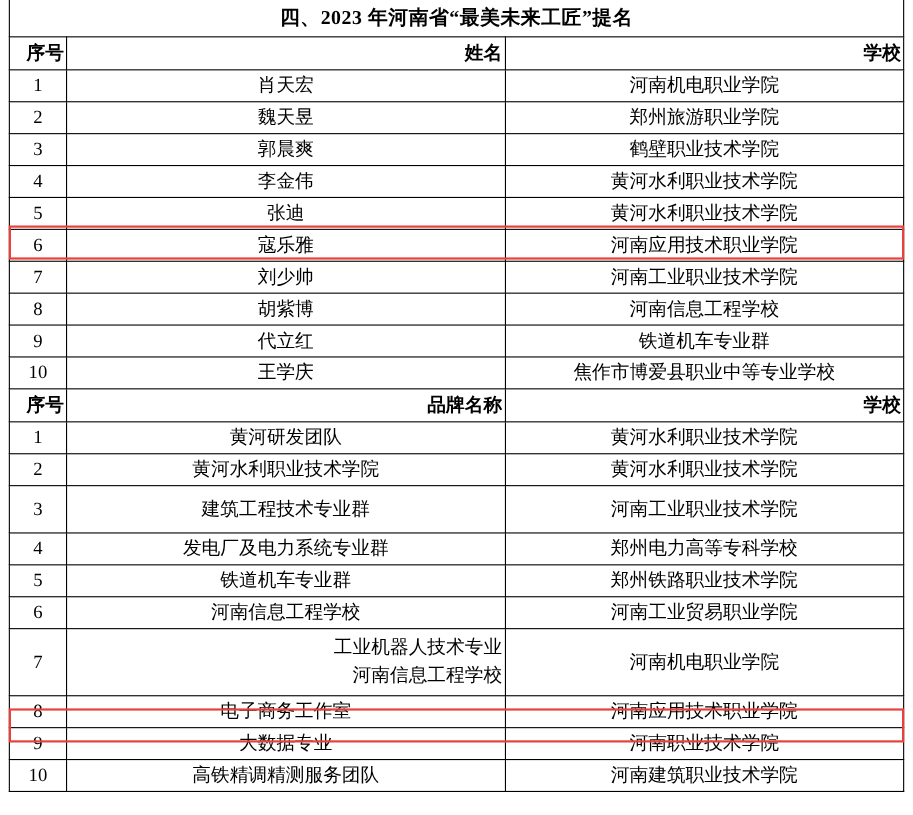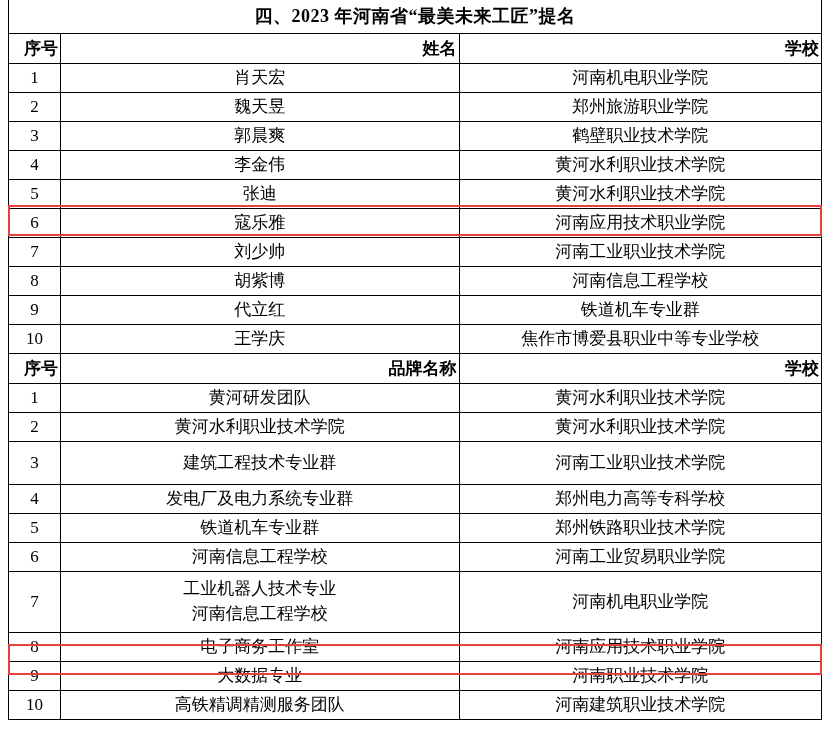--- a/index.html
+++ b/index.html
@@ -58,20 +58,21 @@
   }
   tr.tall-row td {
     height: 54px;
   }
   tr.mid-row td {
     height: 36px;
   }
   .two-line span {
     display: block;
     line-height: 1.45;
+    text-align: right;
   }
   
   .hl-box {
     position: absolute;
     border: 2px solid #e8413c;
     box-sizing: border-box;
     pointer-events: none;
   }
 </style>
 </head>

